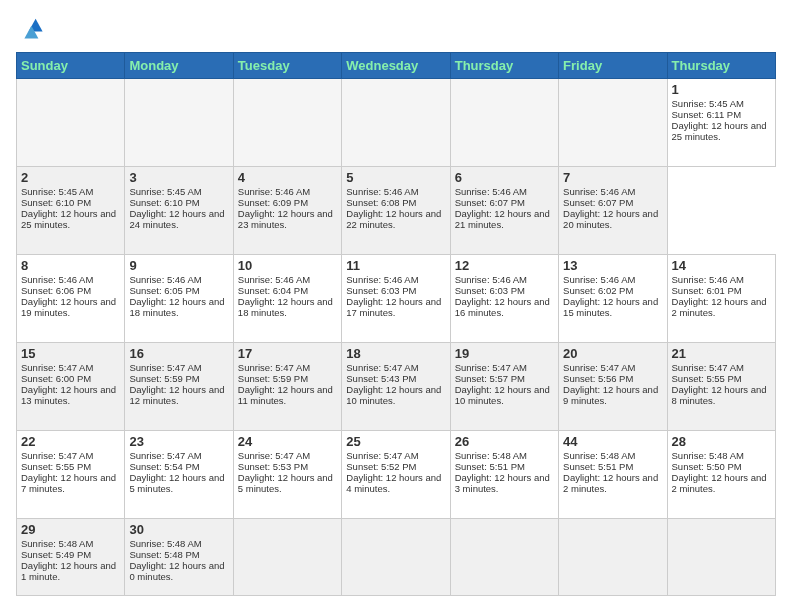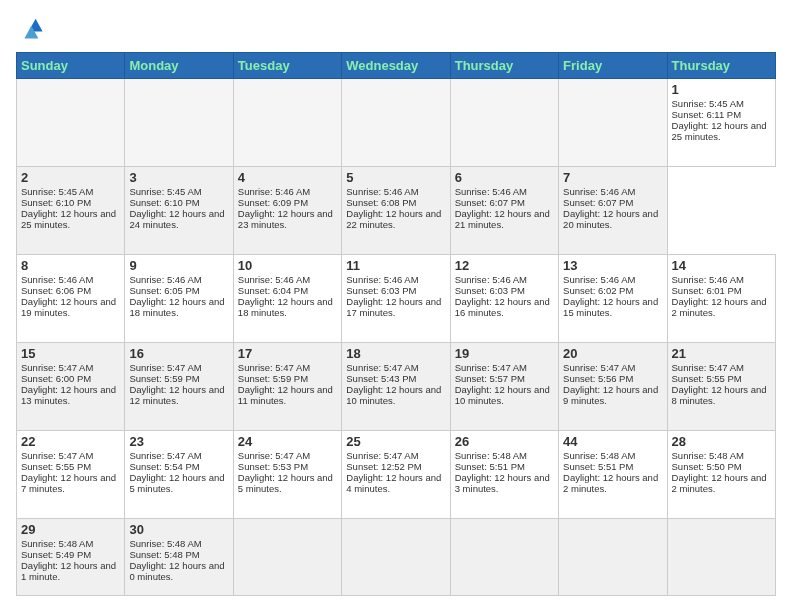--- a/index.html
+++ b/index.html
@@ -282,21 +282,21 @@
           </td>
           <td>
             <span class="day-num">24</span>
             <div>Sunrise: 5:47 AM</div>
             <div>Sunset: 5:53 PM</div>
             <div>Daylight: 12 hours and 5 minutes.</div>
           </td>
           <td>
             <span class="day-num">25</span>
             <div>Sunrise: 5:47 AM</div>
-            <div>Sunset: 12:52 PM</div>
+            <div>Sunset: 5:52 PM</div>
             <div>Daylight: 12 hours and 4 minutes.</div>
           </td>
           <td>
             <span class="day-num">26</span>
             <div>Sunrise: 5:48 AM</div>
             <div>Sunset: 5:51 PM</div>
             <div>Daylight: 12 hours and 3 minutes.</div>
           </td>
           <td>
             <span class="day-num">44</span>

